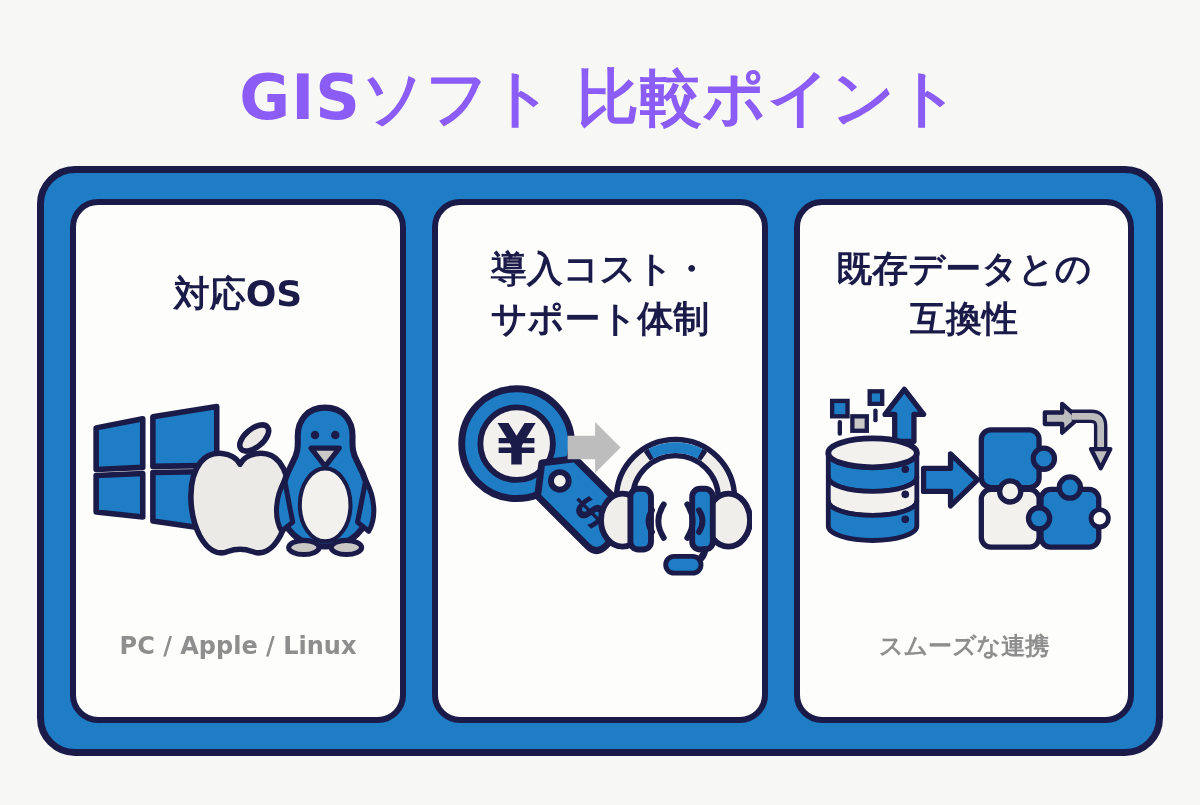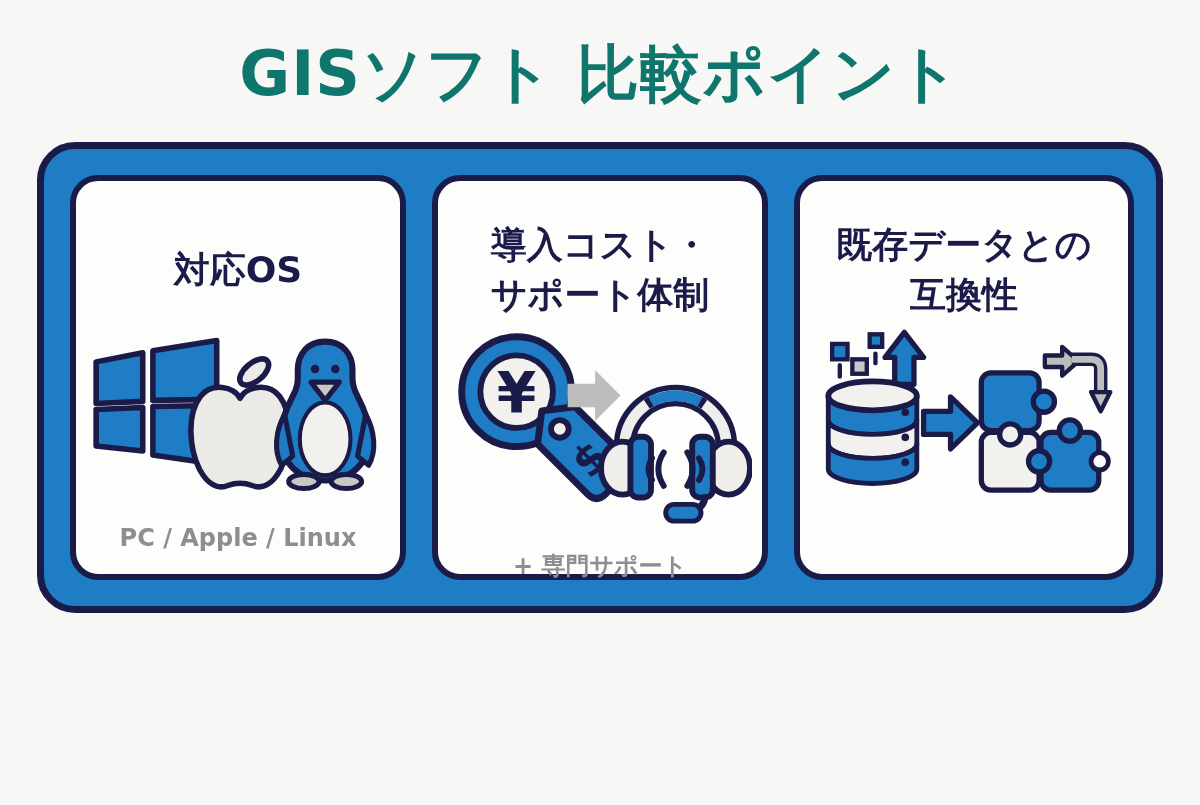--- a/index.html
+++ b/index.html
@@ -3,29 +3,29 @@
 <meta charset="utf-8">
 <style>
   * { box-sizing: border-box; }
   html,body { margin:0; padding:0; }
   body {
     width:1200px; height:805px; overflow:hidden;
     background:#f7f7f5;
     font-family:"DejaVu Sans","Liberation Sans",sans-serif;
   }
   .page-title {
-    margin:32px 0 26px;
+    margin:56px 0 26px;
     text-align:center;
     font-size:62px;
     font-weight:800;
     letter-spacing:1px;
-    color:#0f766e;
+    color:#8b5cf6;
   }
   .panel {
-    width:1126px; height:471px;
+    width:1126px; height:590px;
     margin:0 auto;
     background:#1e7dc5;
     border:7px solid #1b1b4a;
     border-radius:38px;
     padding:26px;
     display:flex;
     gap:26px;
   }
   .card {
     flex:1;
@@ -157,21 +157,20 @@
               <path d="M208,140 q-7,11 0,22"></path>
               <path d="M244,134 q11,17 0,34"></path>
               <path d="M256,140 q7,11 0,22"></path>
             </g>
             <path d="M262,180 q-2,15 -24,15 l-8,0" fill="none" stroke="#1b1b4a" stroke-width="7" stroke-linecap="round"></path>
             <rect x="222" y="187" width="36" height="17" rx="8.5" fill="#1e7dc5" stroke="#1b1b4a" stroke-width="5"></rect>
           </g>
         </svg>
       </div>
       <p class="caption">
-        <span>+ 専門サポート</span>
       </p>
     </article>
 
     <article class="card">
       <h2 class="card-heading">
         <span>既存データとの</span>
         <span>互換性</span>
       </h2>
       <div class="icon-area">
         <svg width="308" height="196" viewBox="0 0 320 200">
@@ -211,17 +210,18 @@
 
           <g>
             <polygon points="244,34 262,34 262,25 279,40 262,55 262,46 244,46" fill="#bdbdbd" stroke="#1b1b4a" stroke-width="4.5" stroke-linejoin="round"></polygon>
             <path d="M272,38 h20 q10,0 10,10 v26" fill="none" stroke="#1b1b4a" stroke-width="14"></path>
             <path d="M272,38 h20 q10,0 10,10 v26" fill="none" stroke="#bdbdbd" stroke-width="7"></path>
             <polygon points="292,72 312,72 302,92" fill="#bdbdbd" stroke="#1b1b4a" stroke-width="4.5" stroke-linejoin="round"></polygon>
           </g>
         </svg>
       </div>
       <p class="caption">
+        <span>スムーズな連携</span>
       </p>
     </article>
 
   </section>
 </main>
 
 </body></html>

